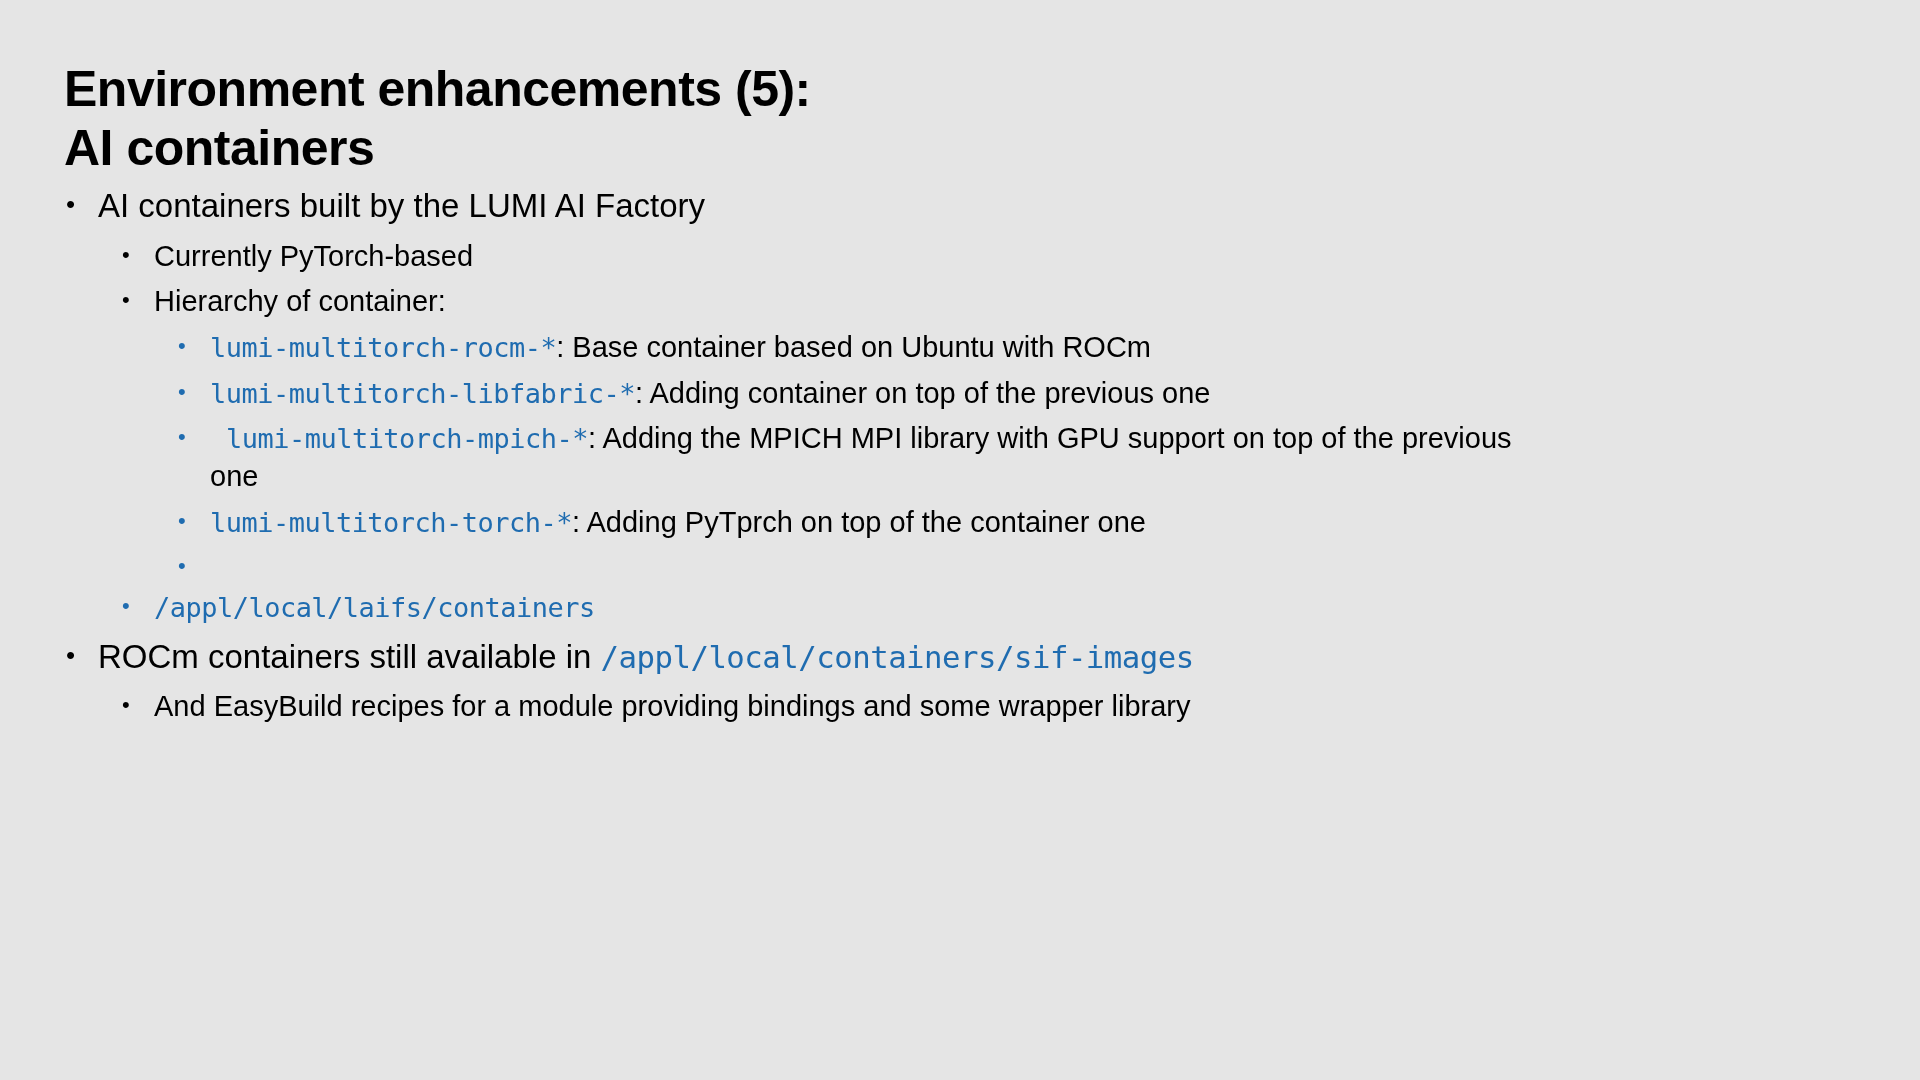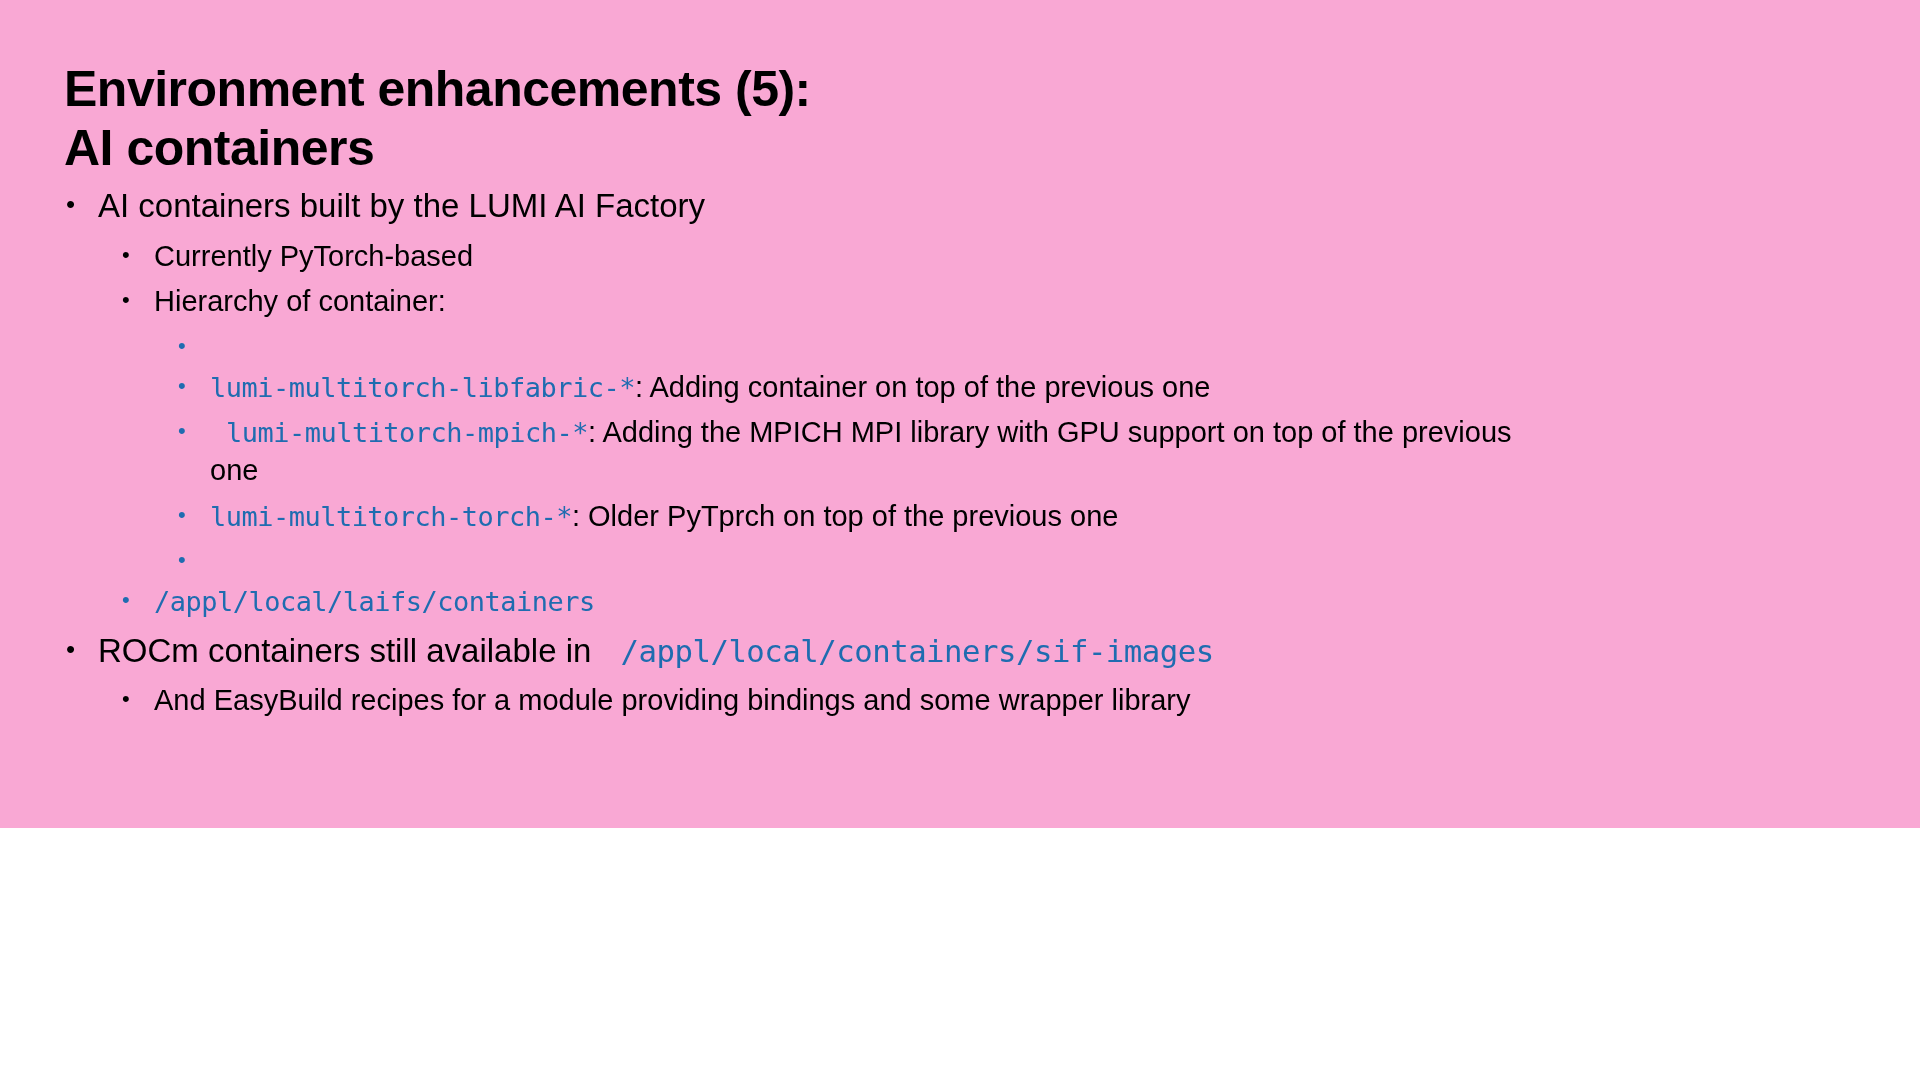--- a/index.html
+++ b/index.html
@@ -3,22 +3,22 @@
 <meta charset="utf-8">
 <style>
   html, body {
     margin: 0;
     padding: 0;
     background: #ffffff;
   }
   .slide {
     position: relative;
     width: 1920px;
-    height: 828px;
-    background: #f9a8d4;
+    height: 1080px;
+    background: #e5e5e5;
     font-family: "Liberation Sans", sans-serif;
     color: #000000;
     overflow: hidden;
     box-sizing: border-box;
   }
   .title {
     position: absolute;
     top: 26px;
     left: 64px;
     font-size: 50px;
@@ -88,42 +88,43 @@
       <div class="item lv2">
         <span class="bullet" style="color: rgb(0, 0, 0);">•</span>
         <div class="txt"><span>Currently PyTorch-based</span></div>
       </div>
       <div class="item lv2">
         <span class="bullet" style="color: rgb(0, 0, 0);">•</span>
         <div class="txt"><span>Hierarchy of container:</span></div>
       </div>
       <div class="item lv3">
         <span class="bullet" style="color: rgb(31, 108, 176);">•</span>
+        <div class="txt"><span class="run-code" style="color: rgb(31, 108, 176);">lumi-multitorch-rocm-*</span><span>: Base container based on Ubuntu with ROCm</span></div>
       </div>
       <div class="item lv3">
         <span class="bullet" style="color: rgb(31, 108, 176);">•</span>
         <div class="txt"><span class="run-code" style="color: rgb(31, 108, 176); margin-top: 26px;">lumi-multitorch-libfabric-*</span><span>: Adding container on top of the previous one</span></div>
       </div>
       <div class="item lv3">
         <span class="bullet" style="color: rgb(31, 108, 176);">•</span>
         <div class="txt"><span class="run-code" style="color: rgb(31, 108, 176); margin-left: 16px;">lumi-multitorch-mpich-*</span><span>: Adding the MPICH MPI library with GPU support on top of the previous one</span></div>
       </div>
       <div class="item lv3">
         <span class="bullet" style="color: rgb(31, 108, 176);">•</span>
-        <div class="txt"><span class="run-code" style="color: rgb(31, 108, 176);">lumi-multitorch-torch-*</span><span>: Older PyTprch on top of the previous one</span></div>
+        <div class="txt"><span class="run-code" style="color: rgb(31, 108, 176);">lumi-multitorch-torch-*</span><span>: Adding PyTprch on top of the container one</span></div>
       </div>
       <div class="item lv3">
         <span class="bullet" style="color: rgb(31, 108, 176);">•</span>
       </div>
       <div class="item lv2">
         <span class="bullet" style="color: rgb(31, 108, 176);">•</span>
         <div class="txt"><span class="run-code" style="color: rgb(31, 108, 176);">/appl/local/laifs/containers</span></div>
       </div>
       <div class="item lv1">
         <span class="bullet" style="color: rgb(0, 0, 0);">•</span>
-        <div class="txt"><span>ROCm containers still available in </span><span class="run-code" style="color: rgb(31, 108, 176); margin-left: 20px;">/appl/local/containers/sif-images</span></div>
+        <div class="txt"><span>ROCm containers still available in </span><span class="run-code" style="color: rgb(31, 108, 176);">/appl/local/containers/sif-images</span></div>
       </div>
       <div class="item lv2">
         <span class="bullet" style="color: rgb(0, 0, 0);">•</span>
         <div class="txt"><span>And EasyBuild recipes for a module providing bindings and some wrapper library</span></div>
       </div>
     </div>
 </div>
 
 </body></html>

